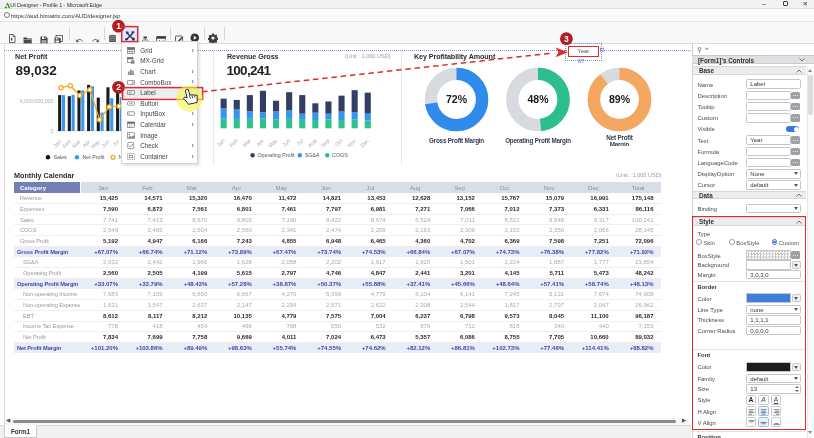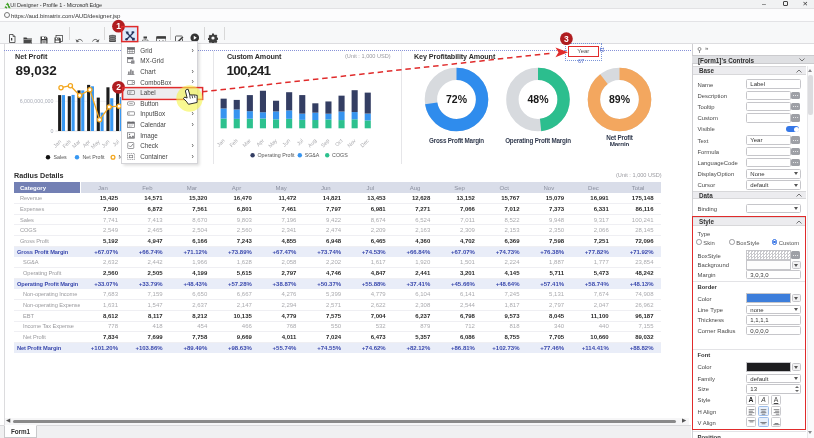--- a/index.html
+++ b/index.html
@@ -179,21 +179,21 @@
       <text x="99.8" y="62.0" font-size="5.3" fill="#a9a9ad" text-anchor="end" transform="rotate(-45 99.8 62.0)">Jun</text>
       <text x="109.5" y="62.0" font-size="5.3" fill="#a9a9ad" text-anchor="end" transform="rotate(-45 109.5 62.0)">Jul</text>
       <circle cx="38.0" cy="77.2" r="2.2" fill="#111"></circle>
       <text x="43.5" y="79.2" font-size="5.3" fill="#555">Sales</text>
       <circle cx="67.0" cy="77.2" r="2.2" fill="#3898f2"></circle>
       <text x="72.5" y="79.2" font-size="5.3" fill="#555">Net Profit</text>
       <circle cx="103.0" cy="77.2" r="1.9" fill="#fff" stroke="#f3a71f" stroke-width="1.3"></circle>
       <text x="108.5" y="79.2" font-size="5.3" fill="#555">Net Profit Margin</text>
     </svg>
 
-<span class="abs" style="left:227px;top:51.8px;font-size:7.2px;letter-spacing:-0.1px;font-weight:bold;color:#2d2d2d;">Custom Amount</span>
+<span class="abs" style="left:227px;top:51.8px;font-size:7.2px;letter-spacing:-0.1px;font-weight:bold;color:#2d2d2d;">Revenue Gross</span>
 <span class="abs" style="left:345px;top:52.5px;font-size:5.6px;color:#9a9aa0;">(Unit : 1,000 USD)</span>
 <span class="abs" style="left:226.5px;top:62.8px;font-size:13.5px;font-weight:bold;color:#1f1f1f;letter-spacing:-0.7px;">100,241</span>
 
 <svg class="abs" style="left:215px;top:80px" width="190" height="85" viewBox="0 0 190 85">
       <rect x="5.60" y="38.54" width="6.1" height="9.76" fill="#2dc18e"></rect>
       <rect x="5.60" y="28.46" width="6.1" height="10.08" fill="#3794ef"></rect>
       <rect x="5.60" y="18.65" width="6.1" height="9.80" fill="#343e63"></rect>
       <text x="10.1" y="61.0" font-size="5.3" fill="#a9a9ad" text-anchor="end" transform="rotate(-45 10.1 61.0)">Jan</text>
       <rect x="18.70" y="38.86" width="6.1" height="9.44" fill="#2dc18e"></rect>
       <rect x="18.70" y="29.51" width="6.1" height="9.35" fill="#3794ef"></rect>
@@ -261,21 +261,21 @@
 <span class="abs" style="left:414px;top:52.3px;font-size:7.2px;letter-spacing:-0.1px;font-weight:bold;color:#2d2d2d;">Key Profitability Amount</span>
 <div class="abs" style="left:416.5px;top:136.5px;width:80px;text-align:center;font-size:6.3px;letter-spacing:-0.2px;font-weight:bold;color:#333c50;">Gross Profit Margin</div>
 <div class="abs" style="left:494px;top:136.5px;width:88px;text-align:center;font-size:6.3px;letter-spacing:-0.2px;font-weight:bold;color:#333c50;">Operating Profit Margin</div>
 <div class="abs" style="left:589.5px;top:133.5px;width:60px;height:12.5px;overflow:hidden;text-align:center;font-size:6.3px;letter-spacing:-0.2px;font-weight:bold;color:#333c50;line-height:7.6px;">Net Profit<br>Margin</div>
 
 <div class="abs" style="left:564.5px;top:42.5px;width:37.5px;height:18px;border:1px dotted #7b96d8;"></div>
 <div class="abs" style="left:568px;top:46px;width:30.5px;height:10.5px;border:1.4px solid #e02b2b;background:#fff;text-align:center;font-size:6px;color:#555;line-height:8px;">Year</div>
 <span class="abs" style="left:578px;top:58.3px;font-size:5.5px;color:#4b66c9;">67</span>
 <span class="abs" style="left:599px;top:46.5px;font-size:5.5px;color:#4b66c9;writing-mode:vertical-rl;letter-spacing:-1px;">12</span>
 
-<span class="abs" style="left:14px;top:170.5px;font-size:7.2px;font-weight:bold;color:#2d2d2d;">Radius Details</span>
+<span class="abs" style="left:14px;top:170.5px;font-size:7.2px;font-weight:bold;color:#2d2d2d;">Monthly Calendar</span>
     <span class="abs" style="left:616px;top:171.5px;font-size:5.6px;color:#9a9aa0;">(Unit : 1,000 USD)</span>
     <table class="abs" style="left:14px;top:182.3px;width:646.5px;border-collapse:collapse;table-layout:fixed;font-size:6px;white-space:nowrap;">
       <colgroup>
         <col style="width:66.4px">
         <col style="width:44.62px">
         <col style="width:44.62px">
         <col style="width:44.62px">
         <col style="width:44.62px">
         <col style="width:44.62px">
         <col style="width:44.62px">

